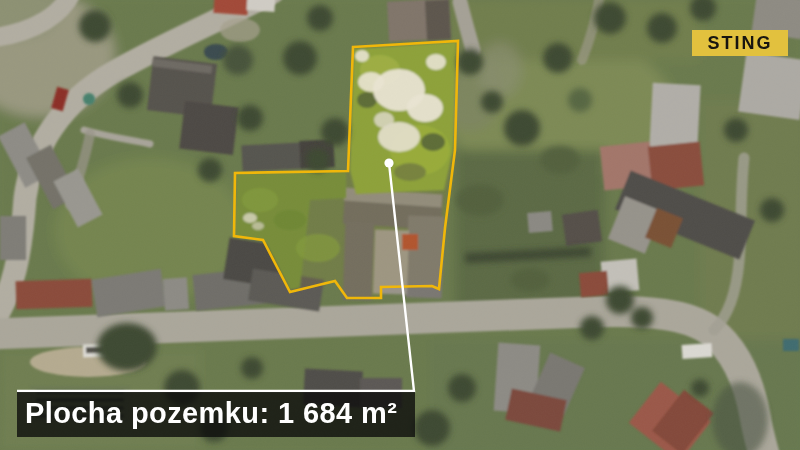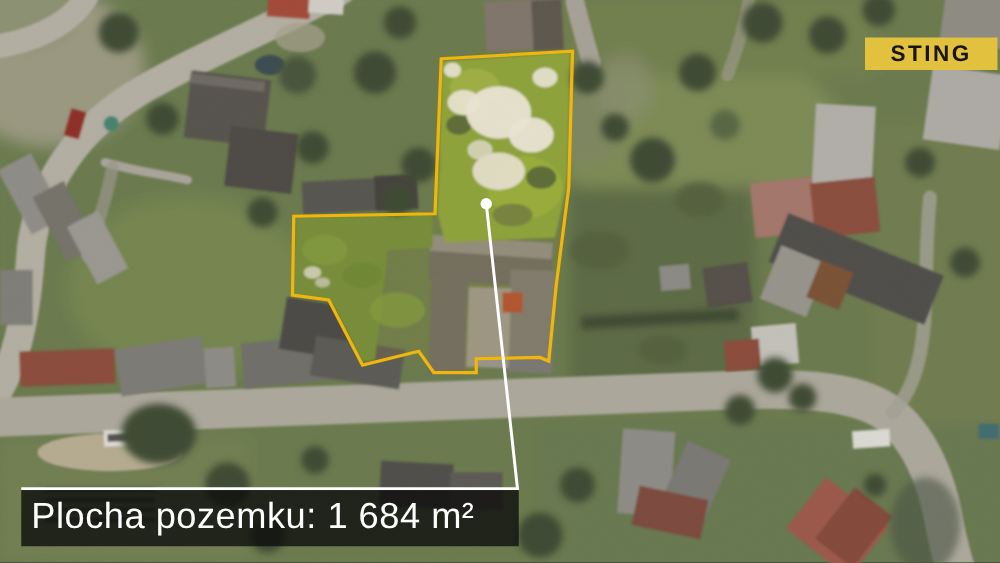--- a/index.html
+++ b/index.html
@@ -9,24 +9,24 @@
     background:#6b7a4e;
   }
   .scene{position:absolute;left:0;top:0;width:800px;height:450px;display:block;}
   .plot-outline{stroke:var(--accent-yellow);stroke-width:2.6;fill:rgba(244,189,0,0.06);stroke-linejoin:miter;}
   .pointer{stroke:var(--pointer-white);stroke-width:2.4;fill:none;}
   .pointer-dot{fill:var(--pointer-white);}
   .area-band{
     position:absolute;left:17px;top:392px;width:398px;height:45px;
     background:var(--band-bg);color:var(--band-text);
     display:flex;align-items:center;box-sizing:border-box;padding:0 8px 2px 8px;
-    font-size:29px;font-weight:400;letter-spacing:0.4px;white-space:nowrap;
+    font-size:29px;font-weight:700;letter-spacing:0.4px;white-space:nowrap;
   }
   .brand-badge{
-    position:absolute;left:692px;top:30px;width:106px;height:26px;
+    position:absolute;left:692px;top:30px;width:96px;height:26px;
     background:var(--badge-yellow);color:var(--badge-text);
     display:flex;align-items:center;justify-content:center;
     font-size:18px;font-weight:bold;letter-spacing:2px;
   }
 </style>
 </head>
 <body>
 
 <div class="stage">
 

